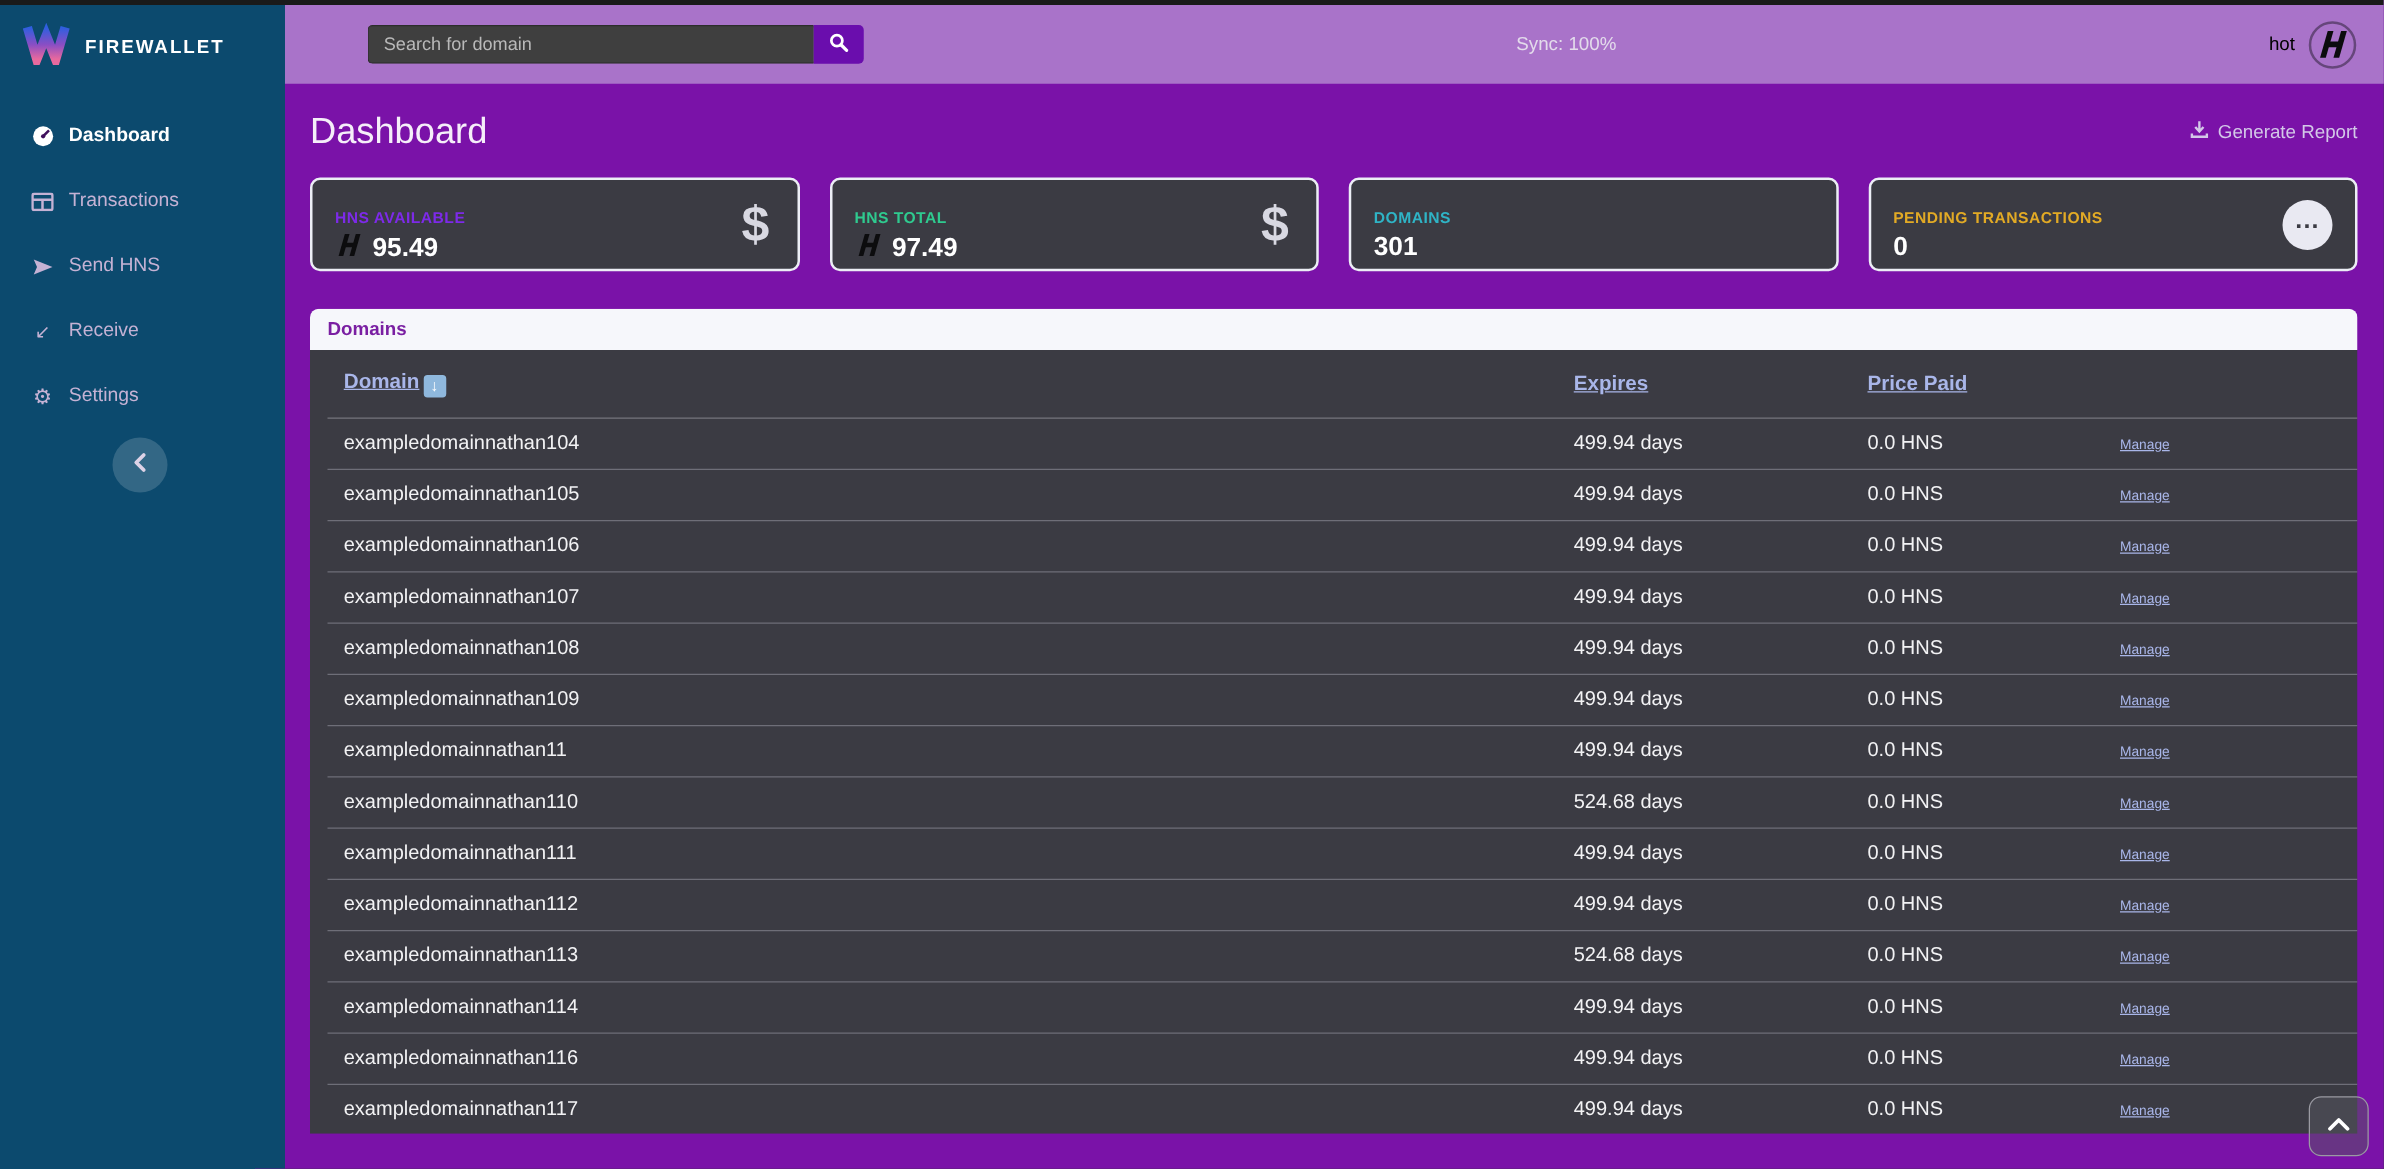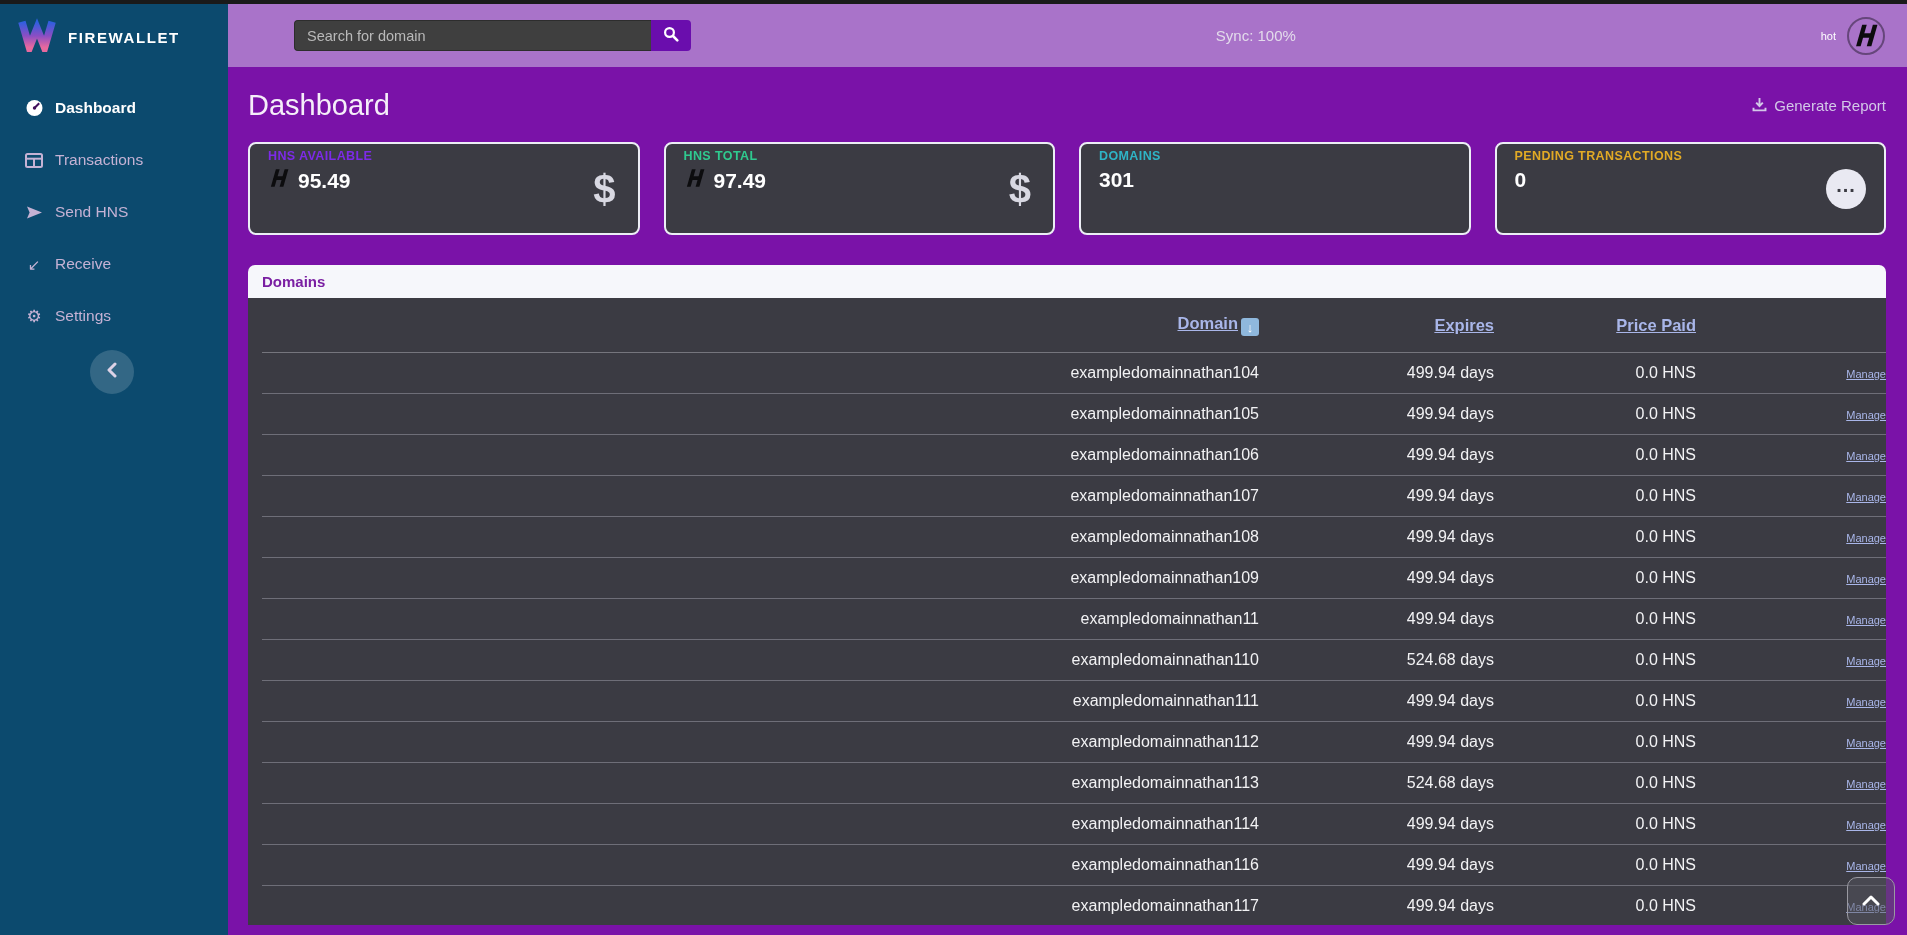--- a/index.html
+++ b/index.html
@@ -24,47 +24,47 @@
   .main { flex:1; display:flex; flex-direction:column; height:100%; }
   .topbar { height:67px; background:#a973c9; display:flex; align-items:center; padding:4px 24px 0 38px; }
   .search-group { display:flex;padding-left:28px; }
   .search-input { width:357px; height:31px; background:#3f3f3f; border:1px solid #2d2d2d; border-right:none;
     border-radius:4px 0 0 4px; color:#d9d9d9; padding:0 12px; font-size:14.5px; outline:none;
     font-family:"Liberation Sans", sans-serif; }
   .search-input::placeholder { color:#b9b9b9; }
   .search-btn { width:40px; height:31px; background:#6a0dad; border:none; border-radius:0 4px 4px 0;
     display:flex; align-items:center; justify-content:center; cursor:pointer; }
   .sync { flex:1; text-align:center; color:#e3dbeb; font-size:15px; }
-  .wallet { display:flex; align-items:center; gap:11px; color:#ffffff; font-size:11px; }
+  .wallet { display:flex; align-items:center; gap:11px; color:#000000; font-size:15px; }
   .wallet-logo { width:38px; height:38px; border-radius:50%; border:2px solid rgba(35,25,45,0.5);
     display:flex; align-items:center; justify-content:center; cursor:pointer; }
 
   .content { flex:1; padding:0 23px 0 20px; position:relative; }
   .page-head { margin-top:22px; display:flex; justify-content:space-between; align-items:center; }
   .page-title { color:#f5eef9; font-size:29px; font-weight:400; }
   .report-link { color:#d3c8e8; font-size:15px; display:flex; gap:7px; align-items:center; cursor:pointer; text-decoration:none; }
 
   
   .cards { display:flex; gap:24px; margin-top:20px; }
-  .card { flex:1; height:93px; background:#3b3b43; border:2px solid #eceef5; border-radius:8px;
-    position:relative; padding:5px 18px; }
+  .card { flex:1; height:75px; background:#3b3b43; border:2px solid #eceef5; border-radius:8px;
+    position:relative; padding:23px 18px; }
   .stat-label { font-size:12.5px; font-weight:bold; letter-spacing:0.4px; }
   .stat-value-row { display:flex; align-items:center; gap:8px; margin-top:5px; color:#ffffff; font-weight:bold; font-size:21px; }
   .card-icon { position:absolute; right:22px; top:50%; transform:translateY(-50%); color:#d8d8e2;
     font-size:40px; font-weight:bold; line-height:1; }
   .ellipsis-circle { position:absolute; right:18px; top:50%; transform:translateY(-50%); width:40px; height:40px;
     border-radius:50%; background:#e9e9f2; display:flex; align-items:center; justify-content:center; cursor:pointer; }
   .ellipsis-circle span { color:#3b3b43; font-size:20px; font-weight:bold; letter-spacing:1px; line-height:0; margin-top:-8px; }
 
   
   .panel { margin-top:30px; border-radius:7px 7px 0 0; overflow:hidden; height:660px; }
   .panel-head { height:33px; background:#f6f7fb; display:flex; align-items:center; padding:0 14px;
     color:#7a1fa2; font-weight:bold; font-size:15px; }
   .panel-body { background:#3b3b43; height:627px; padding-left:14px; }
-  .thead, .trow { display:grid; grid-template-columns:984px 235px 202px 190px; padding-left:13px; align-items:center;text-align:right; }
+  .thead, .trow { display:grid; grid-template-columns:984px 235px 202px 190px; padding-left:13px; align-items:center; }
   .thead { height:55px; border-bottom:1px solid #75757d; }
   .thead a { color:#a9b6e9; font-weight:bold; font-size:16.5px; text-decoration:underline; }
   .sort-badge { display:inline-flex; width:18px; height:18px; background:#8fb8dd; border-radius:3px; color:#ffffff;
     align-items:center; justify-content:center; font-size:13px; font-weight:bold; margin-left:3px; vertical-align:-3px; }
   .trow { height:41px; border-bottom:1px solid #6e6e78; color:#f2f2f4; font-size:16px; }
   .manage-link { color:#a9b6e9; font-size:11px; text-decoration:underline; cursor:pointer; }
 
   .scroll-top { position:absolute; right:14px; bottom:10px; width:48px; height:48px; border-radius:10px;
     background:rgba(85,85,95,0.5); border:1px solid #9a9aa2; display:flex; align-items:center; justify-content:center;
     cursor:pointer; z-index:20; }

